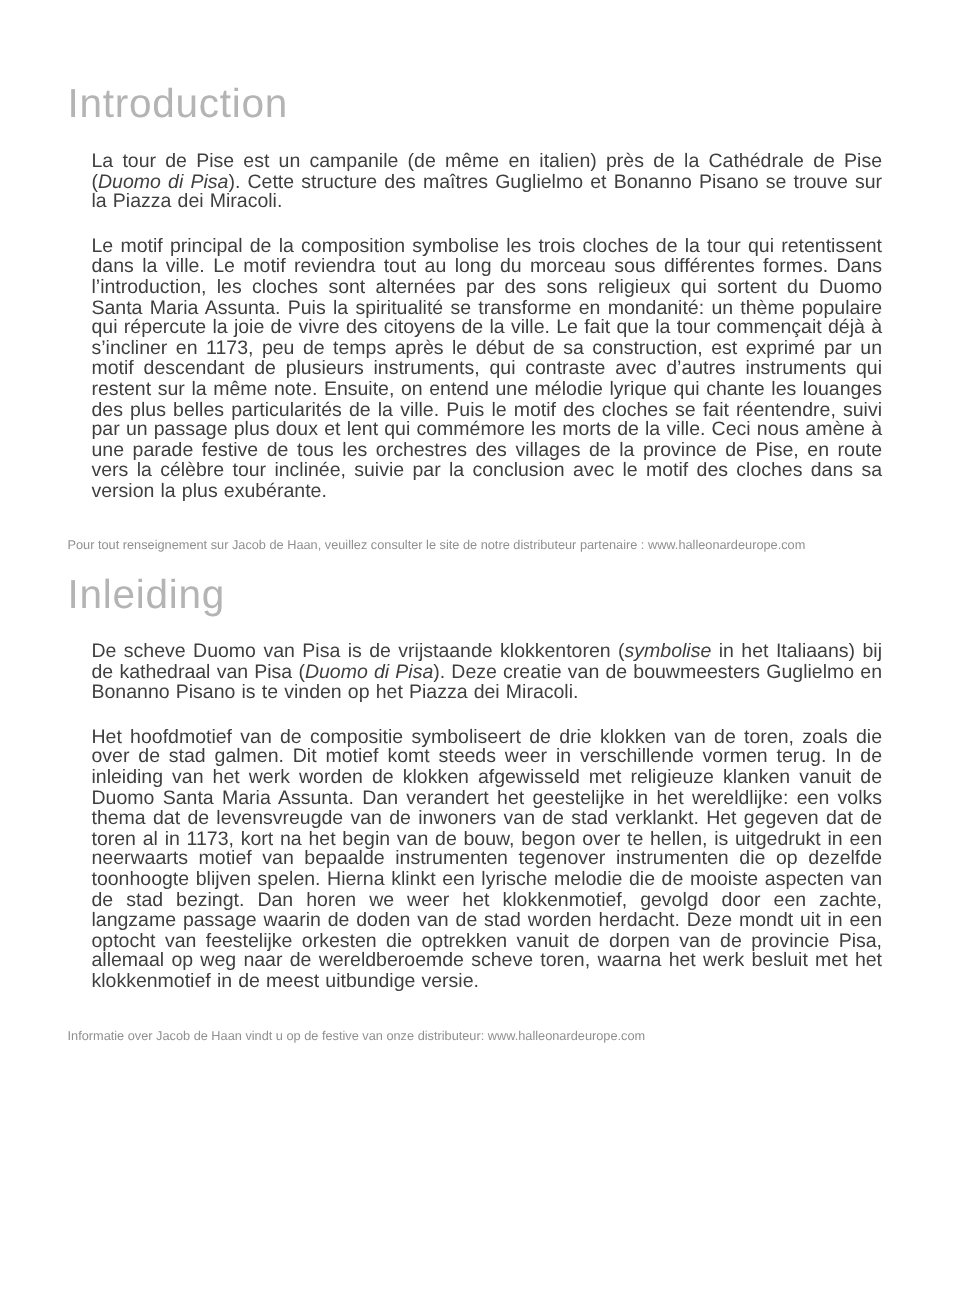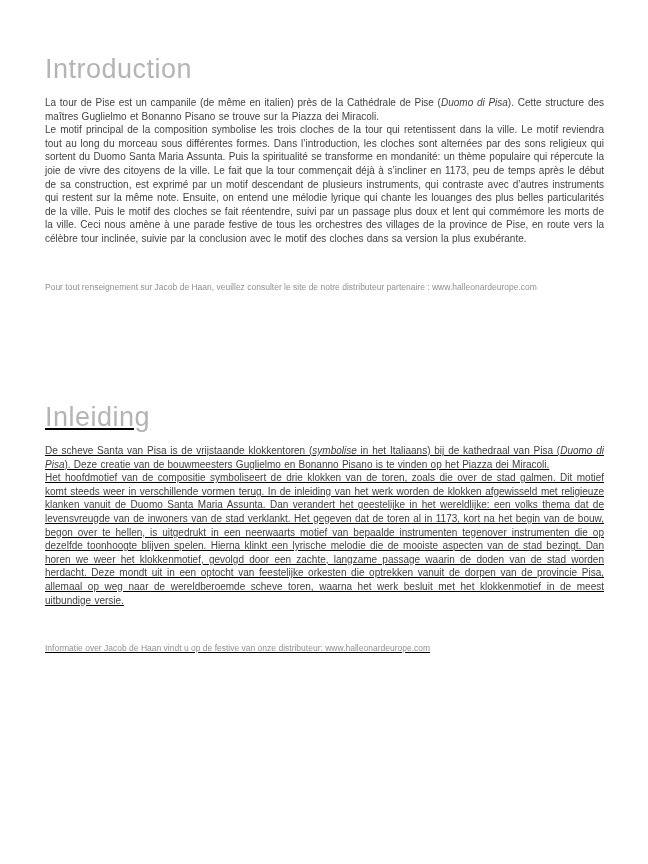--- a/index.html
+++ b/index.html
@@ -13,57 +13,57 @@
     height: 864px;
     background: var(--background, #ffffff);
     overflow: hidden;
   }
   .doc-section {
     position: absolute;
     left: 45px;
     width: 559px;
   }
   .section-introduction { top: 54px; }
-  .section-inleiding   { top: 402px; text-decoration: underline; }
+  .section-inleiding   { top: 381px; }
   .heading {
     margin: 0 0 12px 0;
     font-size: 27px;
     line-height: 30px;
     font-weight: 300;
     letter-spacing: 0.5px;
     color: var(--heading, #b4b4b4);
   }
   .body-text {
-    margin: 0;
-    font-size: 10px;
+    margin: 16px;
+    font-size: 13px;
     line-height: 13.6px;
     color: var(--body, #3f3f3f);
     text-align: justify;
     word-spacing: 0.5px;
   }
   .body-text .seg-italic { font-style: italic; }
   .footnote {
-    margin: 36px 0 0 0;
+    margin: 24px 0 0 0;
     font-size: 8.5px;
     line-height: 11px;
     color: var(--footnote, #8f8f8f);
   }
 </style>
 </head>
 <body>
 
 <div class="page">
 
   <section class="doc-section section-introduction">
     <h1 class="heading">Introduction</h1>
     <p class="body-text"><span>La tour de Pise est un campanile (de même en italien) près de la Cathédrale de Pise (</span><span class="seg-italic">Duomo di Pisa</span><span>). Cette structure des maîtres Guglielmo et Bonanno Pisano se trouve sur la Piazza dei Miracoli.</span></p>
     <p class="body-text"><span>Le motif principal de la composition symbolise les trois cloches de la tour qui retentissent dans la ville. Le motif reviendra tout au long du morceau sous différentes formes. Dans l’introduction, les cloches sont alternées par des sons religieux qui sortent du Duomo Santa Maria Assunta. Puis la spiritualité se transforme en mondanité: un thème populaire qui répercute la joie de vivre des citoyens de la ville. Le fait que la tour commençait déjà à s’incliner en 1173, peu de temps après le début de sa construction, est exprimé par un motif descendant de plusieurs instruments, qui contraste avec d’autres instruments qui restent sur la même note. Ensuite, on entend une mélodie lyrique qui chante les louanges des plus belles particularités de la ville. Puis le motif des cloches se fait réentendre, suivi par un passage plus doux et lent qui commémore les morts de la ville. Ceci nous amène à une parade festive de tous les orchestres des villages de la province de Pise, en route vers la célèbre tour inclinée, suivie par la conclusion avec le motif des cloches dans sa version la plus exubérante.</span></p>
     <p class="footnote">Pour tout renseignement sur Jacob de Haan, veuillez consulter le site de notre distributeur partenaire : www.halleonardeurope.com</p>
   </section>
 
   <section class="doc-section section-inleiding">
     <h1 class="heading">Inleiding</h1>
-    <p class="body-text"><span>De scheve Santa van Pisa is de vrijstaande klokkentoren (</span><span class="seg-italic">symbolise</span><span> in het Italiaans) bij de kathedraal van Pisa (</span><span class="seg-italic">Duomo di Pisa</span><span>). Deze creatie van de bouwmeesters Guglielmo en Bonanno Pisano is te vinden op het Piazza dei Miracoli.</span></p>
+    <p class="body-text"><span>De scheve Duomo van Pisa is de vrijstaande klokkentoren (</span><span class="seg-italic">symbolise</span><span> in het Italiaans) bij de kathedraal van Pisa (</span><span class="seg-italic">Duomo di Pisa</span><span>). Deze creatie van de bouwmeesters Guglielmo en Bonanno Pisano is te vinden op het Piazza dei Miracoli.</span></p>
     <p class="body-text"><span>Het hoofdmotief van de compositie symboliseert de drie klokken van de toren, zoals die over de stad galmen. Dit motief komt steeds weer in verschillende vormen terug. In de inleiding van het werk worden de klokken afgewisseld met religieuze klanken vanuit de Duomo Santa Maria Assunta. Dan verandert het geestelijke in het wereldlijke: een volks thema dat de levensvreugde van de inwoners van de stad verklankt. Het gegeven dat de toren al in 1173, kort na het begin van de bouw, begon over te hellen, is uitgedrukt in een neerwaarts motief van bepaalde instrumenten tegenover instrumenten die op dezelfde toonhoogte blijven spelen. Hierna klinkt een lyrische melodie die de mooiste aspecten van de stad bezingt. Dan horen we weer het klokkenmotief, gevolgd door een zachte, langzame passage waarin de doden van de stad worden herdacht. Deze mondt uit in een optocht van feestelijke orkesten die optrekken vanuit de dorpen van de provincie Pisa, allemaal op weg naar de wereldberoemde scheve toren, waarna het werk besluit met het klokkenmotief in de meest uitbundige versie.</span></p>
     <p class="footnote">Informatie over Jacob de Haan vindt u op de festive van onze distributeur: www.halleonardeurope.com</p>
   </section>
 
 </div>
 
 </body></html>

